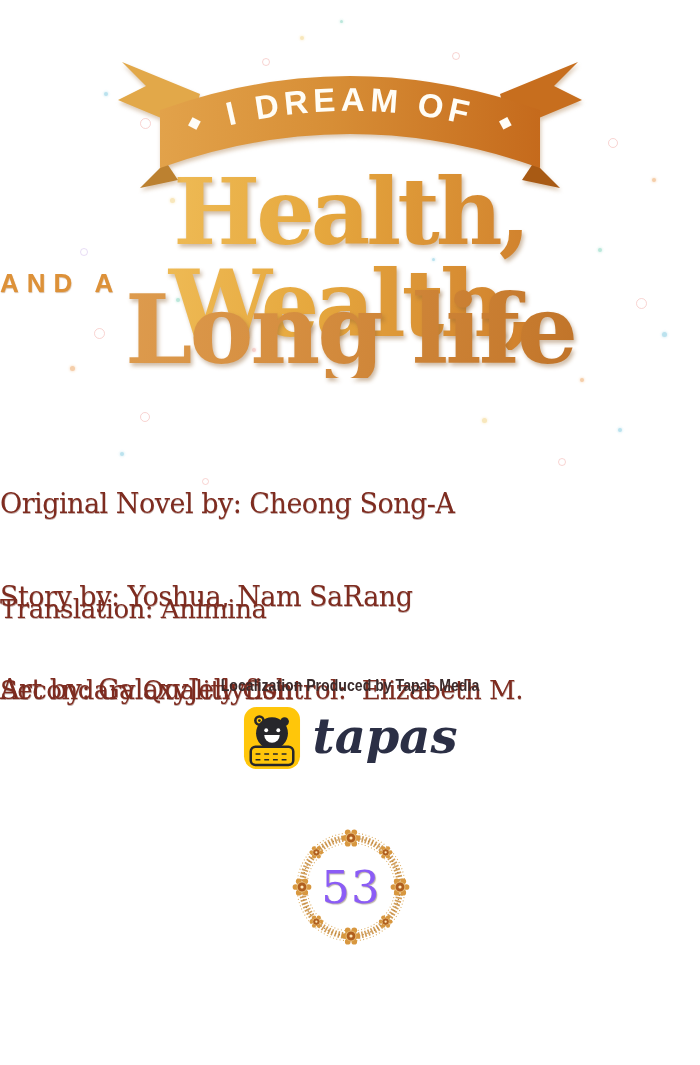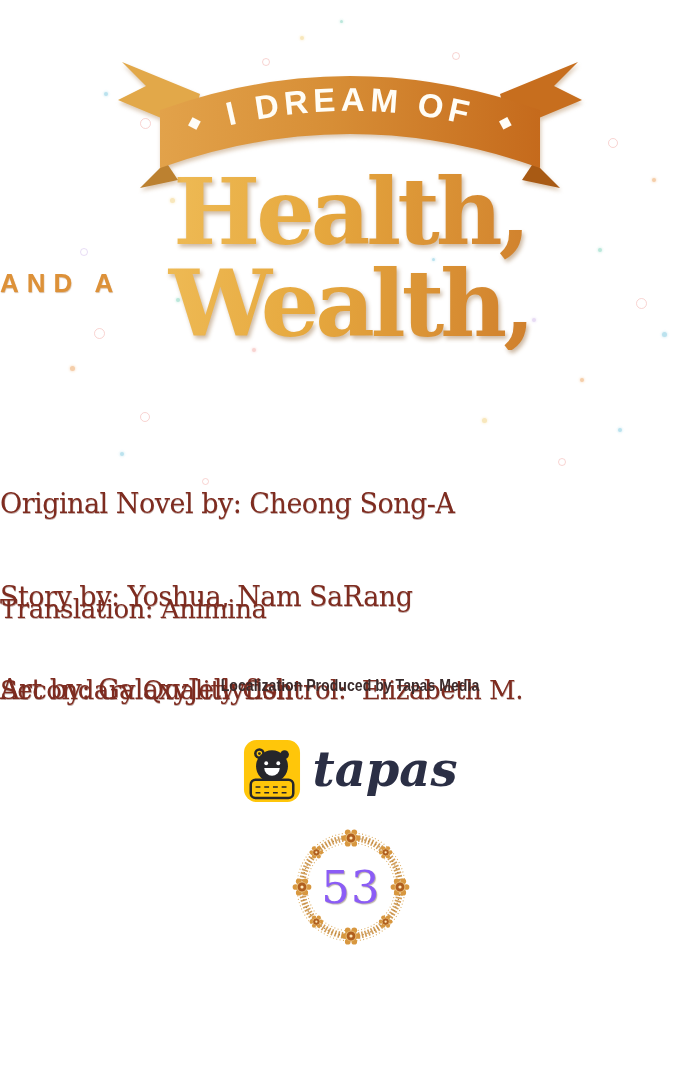--- a/index.html
+++ b/index.html
@@ -34,21 +34,21 @@
            text-shadow:.4px .5px 0 rgba(90,25,15,.35);}
   .creation{top:426px;font-size:27px;line-height:31px;}
   .localization{top:542px;font-size:26px;line-height:27px;}
 
   .producer{position:absolute;left:0;top:676px;width:700px;text-align:center;z-index:1;
             font-family:"Liberation Sans",sans-serif;font-weight:bold;font-size:17px;
             color:#3A2B2B;transform:scaleX(.83);transform-origin:350px center;}
 
   
   .logo-row{position:absolute;left:0;top:702px;width:700px;height:72px;z-index:1;
-            display:flex;justify-content:center;align-items:center;gap:12px;margin-top:33px;}
+            display:flex;justify-content:center;align-items:center;gap:12px;}
   .logo-icon{width:58px;height:64px;}
   .wordmark{font-family:"DejaVu Serif",serif;font-weight:bold;font-style:italic;
             font-size:48px;color:#2B2F45;margin-top:-4px;}
 
   
   .chapter{position:absolute;left:289px;top:825px;width:124px;height:124px;z-index:1;}
   .chapter svg{position:absolute;inset:0;}
   .chapter-num{position:absolute;inset:0;display:flex;align-items:center;justify-content:center;
                font-family:"DejaVu Serif",serif;font-size:45px;color:#8b5cf6;letter-spacing:1px;
                text-shadow:1px 1px 1px rgba(60,30,5,.35);}
@@ -108,20 +108,21 @@
       <textPath href="#arcPath" startOffset="50%" text-anchor="middle">
         <tspan class="orn" dy="-7">◆</tspan>
         <tspan dx="12" dy="7">I DREAM OF</tspan>
         <tspan class="orn" dx="12" dy="-7">◆</tspan>
       </textPath>
     </text>
   </svg>
 
   <div class="title title1">Health, Wealth,</div>
   <div class="connector">AND A</div>
+  <div class="title title2">Long life</div>
 
   <div class="credits creation">
     <div>Original Novel by: Cheong Song-A</div>
     <div>Story by: Yoshua, Nam SaRang</div>
     <div>Art by: GalaxyJellyfish</div>
   </div>
 
   <div class="credits localization">
     <div>Translation: Animina</div>
     <div>Secondary Quality Control:  Elizabeth M.</div>

